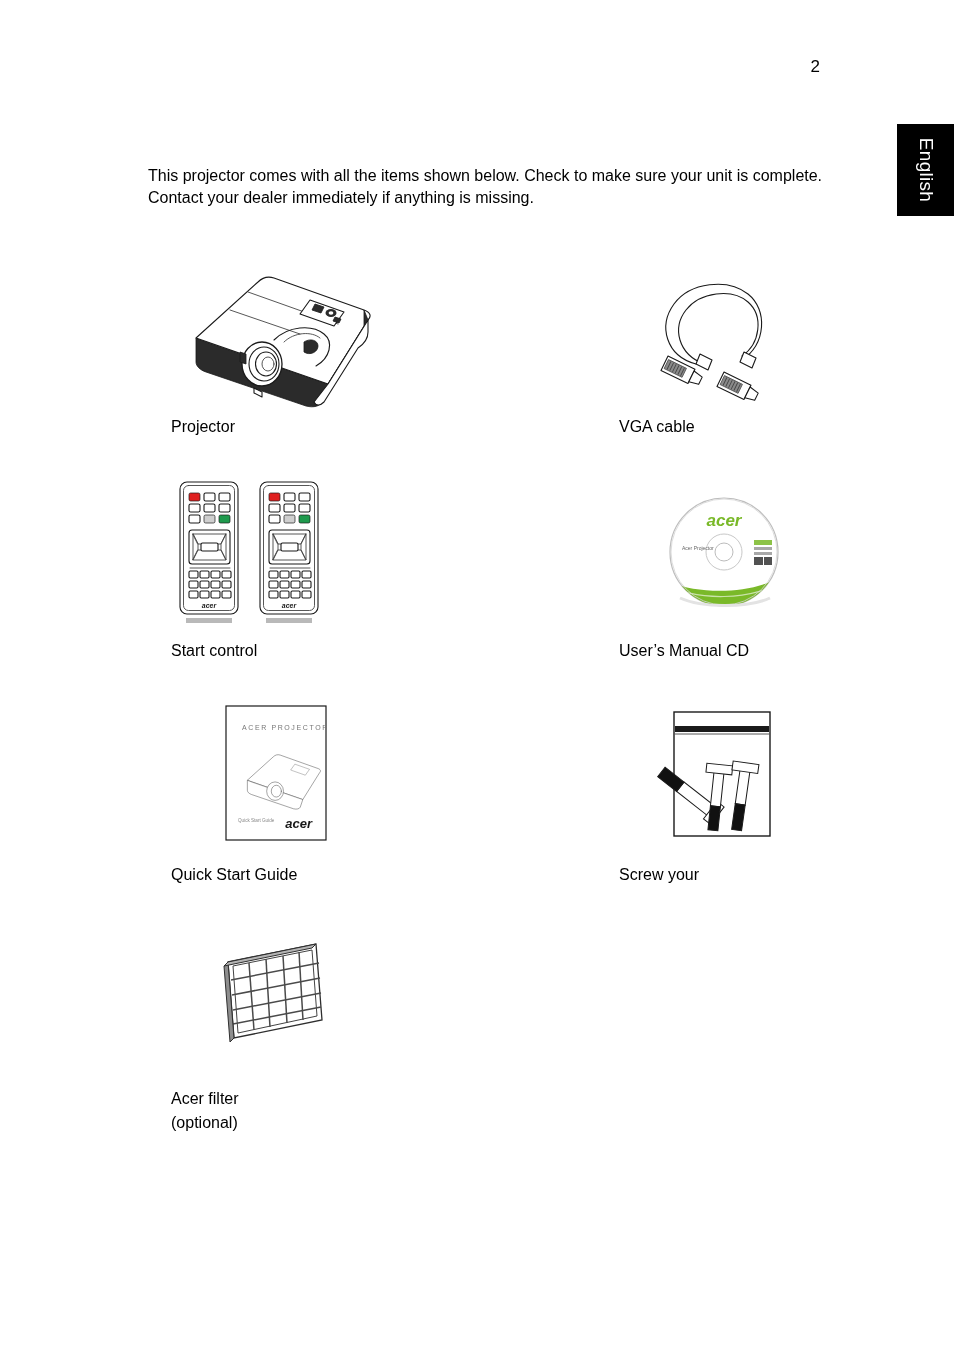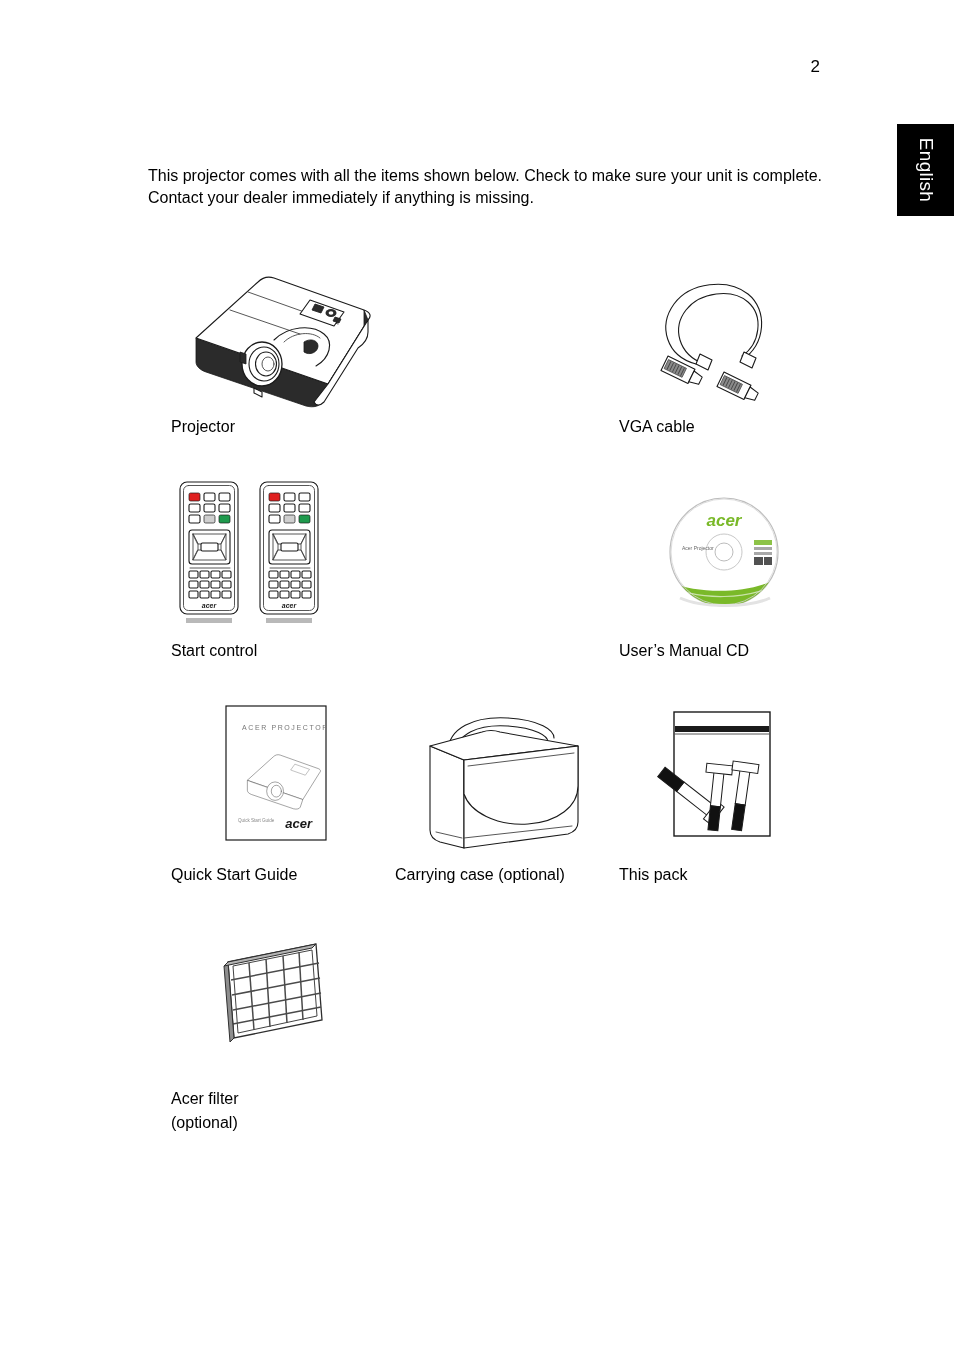--- a/index.html
+++ b/index.html
@@ -324,45 +324,20 @@
                 <path class="ln-thin" d="M122,34 L156,46 L146,60 L112,48 Z"></path>
               </g>
               <text x="12" y="116" font-family="'Liberation Sans', sans-serif" font-size="4.6" fill="#888">Quick Start Guide</text>
               <text x="86" y="122" font-family="'Liberation Sans', sans-serif" font-size="13" font-style="italic" font-weight="bold" text-anchor="end" fill="#1a1a1a">acer</text>
             </g>
           </svg>
         </div>
         <div class="caption">Quick Start Guide</div>
       </div>
 
-      <div class="item col1">
-        <div class="art">
-          <svg width="224" height="160" viewBox="0 0 224 160">
-            <g transform="translate(34,6)">
-
-              <path class="ln" d="M26,46 C26,22 52,10 86,12 C118,14 132,24 132,32"></path>
-              <path class="ln" d="M34,48 C34,28 56,18 86,20 C114,22 126,30 126,36"></path>
-              <path class="ln" d="M26,46 C22,52 24,60 30,62 C36,64 40,58 38,50"></path>
-
-              <path class="fill-w" d="M8,40 L8,124 C8,130 12,134 18,136 L42,142 L42,54 Z"></path>
-
-              <path class="fill-w" d="M42,54 L42,142 L146,128 C152,126 156,122 156,116 L156,40 Z"></path>
-
-              <path class="fill-w" d="M8,40 L60,26 C66,24 72,24 78,26 L156,40 L42,54 Z"></path>
-
-              <path class="fill-w" d="M42,54 L156,40 L156,80 C156,100 136,116 106,118 C74,120 48,106 42,88 Z"></path>
-              <path class="ln-thin" d="M46,60 L152,47"></path>
-
-              <path class="ln-thin" d="M42,132 L150,120"></path>
-              <path class="ln-thin" d="M14,126 L40,132"></path>
-            </g>
-          </svg>
-        </div>
-        <div class="caption">Carrying case (optional)</div>
-      </div>
 
       <div class="item col2">
         <div class="art">
           <svg width="224" height="160" viewBox="0 0 224 160">
             <g transform="translate(62,12)">
               <rect x="0" y="0" width="96" height="124" fill="#ffffff" stroke="#1a1a1a" stroke-width="1.4"></rect>
               <rect x="1" y="14" width="94" height="6" fill="#1a1a1a"></rect>
               <path class="ln-thin" d="M1,22 L95,22"></path>
 
               <g transform="translate(10,70) rotate(38)">
@@ -378,21 +353,21 @@
               </g>
 
               <g transform="translate(66,58) rotate(8)">
                 <rect x="0" y="0" width="10" height="34" fill="#ffffff" stroke="#1a1a1a" stroke-width="1"></rect>
                 <rect x="0" y="34" width="10" height="26" fill="#111111" stroke="#1a1a1a" stroke-width="1"></rect>
                 <rect x="-8" y="-8" width="26" height="9" fill="#ffffff" stroke="#1a1a1a" stroke-width="1"></rect>
               </g>
             </g>
           </svg>
         </div>
-        <div class="caption">This pack</div>
+        <div class="caption">Screw your</div>
       </div>
     </div>
 
     <div class="item-row">
       <div class="item col0">
         <div class="art">
           <svg width="224" height="160" viewBox="0 0 224 160">
             <g transform="translate(58,16)">
 
               <g stroke="#2e2e2e" fill="none" stroke-width="1.3">

